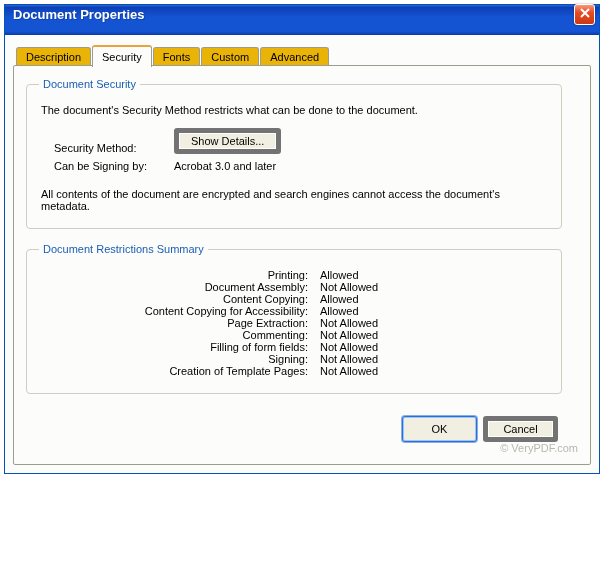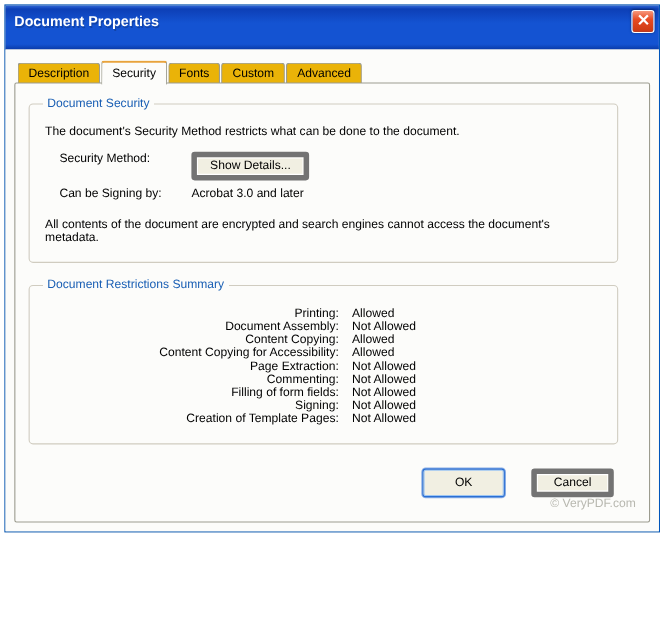--- a/index.html
+++ b/index.html
@@ -10,21 +10,21 @@
     font-family: Tahoma, Arial, sans-serif;
     font-size: 11px;
     color: #000;
     width: 604px;
   }
   .window {
     border: 1px solid #0055bb;
     background: #ece9d8;
   }
   .titlebar {
-    height: 40px;
+    height: 30px;
     background: linear-gradient(to bottom, #2f67d6 0%, #0d3fb6 8%, #1453d2 40%, #1453d2 88%, #0a3aa8 100%);
     display: flex;
     align-items: center;
     padding: 0 4px 12px 8px;
     color: #fff;
   }
   .titlebar .title {
     font-size: 13px;
     font-weight: bold;
     flex: 1;
@@ -82,21 +82,21 @@
     border-radius: 4px;
     margin: 0 0 14px 0;
     padding: 10px 12px 14px 12px;
   }
   fieldset.group > legend {
     color: #1a5fb4;
     font-size: 11px;
     padding: 0 4px;
   }
   .intro { margin: 4px 0 12px 2px; }
-  .row { display: flex; align-items: flex-start; margin: 6px 0; }
+  .row { display: flex; align-items: flex-end; margin: 6px 0; }
   .row .lbl { width: 135px; text-align: left; padding-left: 15px;}
   .row .val { flex: 1; }
   .details-btn-wrap { text-align: right; }
   button.winbtn {
     font: 11px Tahoma, Arial, sans-serif;
     background: #f1efe2;
     border: 5px solid #737373;
     border-radius: 3px;
     padding: 2px 12px;
     box-shadow: inset 0 0 0 1px #fff;
@@ -111,21 +111,21 @@
   .restrictions {
     display: grid;
     grid-template-columns: 275px 1fr;
     padding: 4px 0 2px 0;
   }
   .restrictions .rlbl { text-align: right; padding-right: 6px; }
   .restrictions .rval { padding-left: 6px; }
   .footer {
     display: flex;
     justify-content: flex-end;
-    gap: 24px;
+    gap: 6px;
     padding: 8px 4px 2px 0;
   }
   .watermark {
     position: absolute;
     right: 12px; bottom: 10px;
     color: #b8b8b0;
     font-size: 11px;
     pointer-events: none;
   }
 </style>

